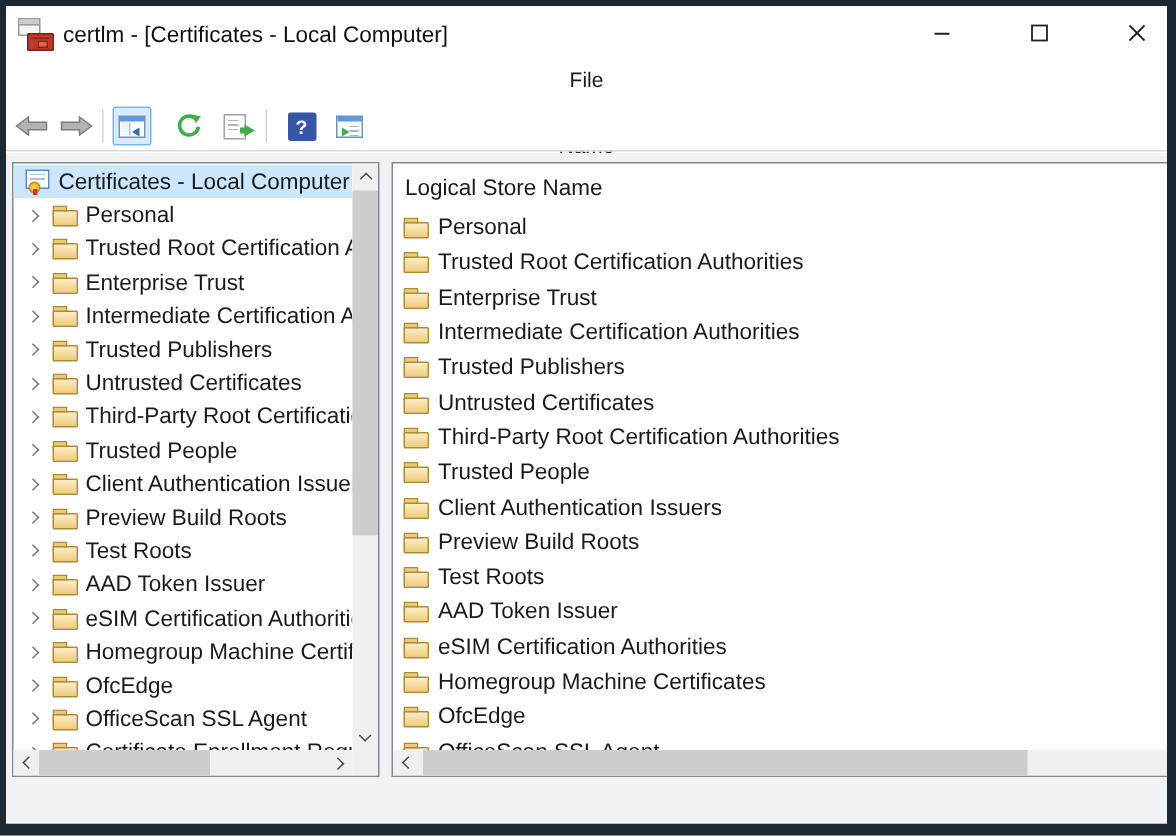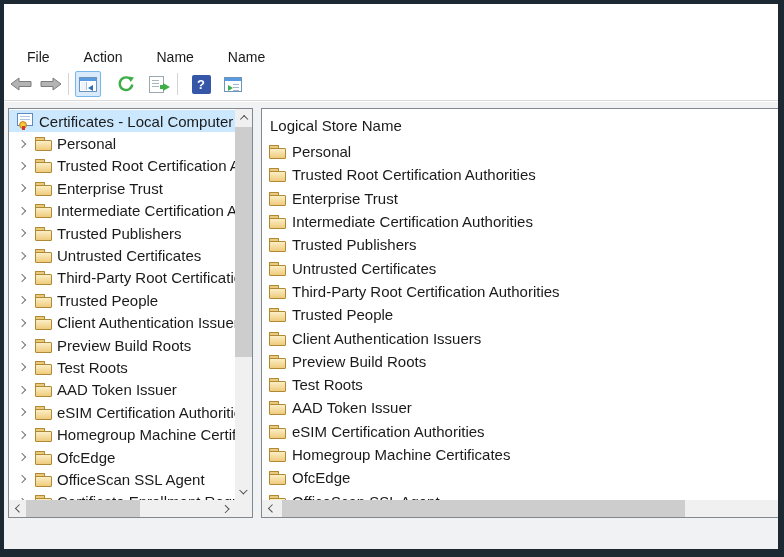--- a/index.html
+++ b/index.html
@@ -14,21 +14,21 @@
   .icon-mmc .mmc-win { position:absolute; top:0; left:0; width:15px; height:12px; background:#f4f4f4; border:1px solid #9a9a9a; }
   .icon-mmc .mmc-win::before { content:""; position:absolute; top:0; left:0; right:0; height:3px; background:#c9ccd1; border-bottom:1px solid #9a9a9a; }
   .icon-mmc .mmc-box { position:absolute; bottom:0; right:0; width:18px; height:12px; background:#c0392b; border:1px solid #7e1f15; border-radius:1px; }
   .icon-mmc .mmc-box::before { content:""; position:absolute; top:2px; left:2px; right:2px; height:1px; background:#8e2418; }
   .icon-mmc .mmc-box::after { content:""; position:absolute; top:4px; left:6px; width:5px; height:3px; border:1px solid #8e2418; background:#d9674f; }
   .win-controls { position:absolute; right:9px; top:7px; display:flex; gap:43px; }
   .wc { width:22px; height:22px; display:flex; align-items:center; justify-content:center; }
   .wc svg { display:block; }
 
   
-  .menubar { position:absolute; top:38px; left:0; right:0; height:26px; background:#fff; display:flex; align-items:flex-end; padding-left:12px; }
+  .menubar { position:absolute; top:38px; left:0; right:0; height:26px; background:#fff; display:flex; align-items:center; padding-left:12px;flex-direction:column; }
   .menu-item { font-size:14px; color:#1a1a1a; padding:3px 11px; margin-right:12px; cursor:default; }
 
   
   .toolbar { position:absolute; top:64px; left:0; right:0; height:33px; background:#fff; border-bottom:1px solid #d9d9d9; display:flex; align-items:center; }
   .tb-btn { width:26px; height:26px; display:flex; align-items:center; justify-content:center; border:1px solid transparent; border-radius:2px; flex:none; }
   .tb-btn.active { background:#d8eafc; border-color:#79b7eb; }
   .tb-sep { width:1px; height:22px; background:#d4d4d4; margin:0 4px; flex:none; }
   
   .nav-arrow svg { display:block; }
   
@@ -99,20 +99,45 @@
   .sarrow.rightA { right:0; }.sarrow.rightA .ch{ transform:rotate(45deg) translate(-1px,1px); }
   .vthumb { position:absolute; left:0; width:17px; background:#cdcdcd; }
   .hthumb { position:absolute; top:0; height:17px; background:#cdcdcd; }
 </style>
 </head>
 <body>
 
 <div class="frame">
   <div class="window">
 
+    <div class="titlebar">
+      <span class="icon-mmc">
+        <span class="mmc-win"></span>
+        <span class="mmc-box"></span>
+      </span>
+      <span class="title-text">certlm - [Certificates - Local Computer]</span>
+      <div class="win-controls">
+        <div class="wc">
+          <svg width="12" height="12" viewBox="0 0 12 12">
+              <line x1="1" y1="6.5" x2="11" y2="6.5" stroke="#222" stroke-width="1.2"></line>
+            </svg>
+        </div>
+        <div class="wc">
+          <svg width="12" height="12" viewBox="0 0 12 12">
+              <rect x="1" y="1" width="10" height="10" fill="none" stroke="#222" stroke-width="1.2"></rect>
+            </svg>
+        </div>
+        <div class="wc">
+          <svg width="12" height="12" viewBox="0 0 12 12">
+              <line x1="1" y1="1" x2="11" y2="11" stroke="#222" stroke-width="1.2"></line>
+              <line x1="11" y1="1" x2="1" y2="11" stroke="#222" stroke-width="1.2"></line>
+            </svg>
+        </div>
+      </div>
+    </div>
 
     <div class="menubar">
 
         <span class="menu-item">File</span>
 
         <span class="menu-item">Action</span>
 
         <span class="menu-item">Name</span>
 
         <span class="menu-item">Name</span>

